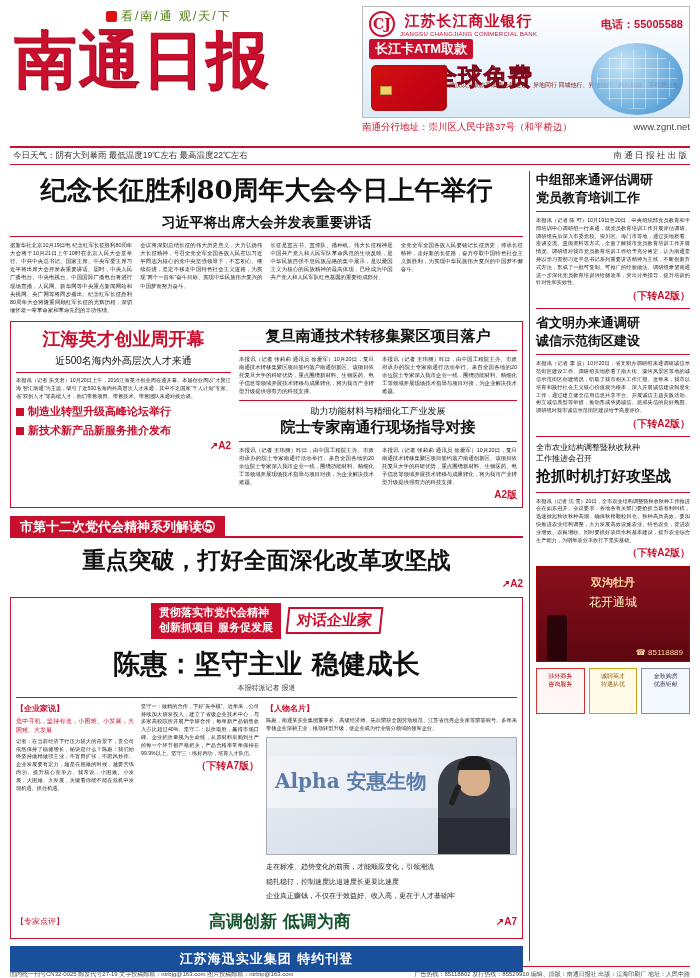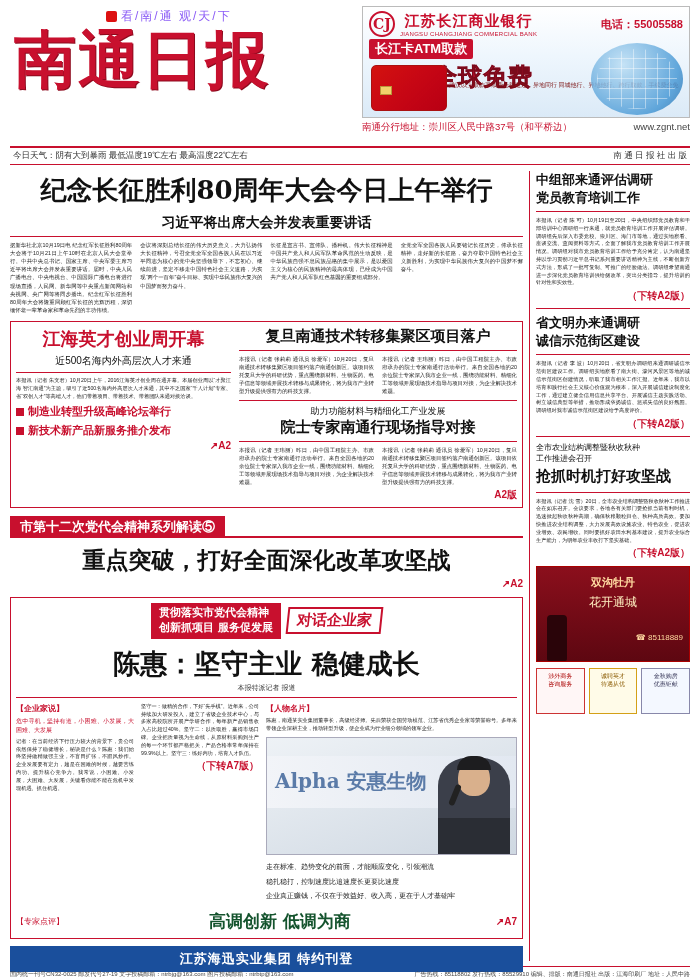--- a/index.html
+++ b/index.html
@@ -11,21 +11,21 @@
     color:#111;
     overflow:hidden;
   }
   .page { position:relative; width:700px; height:978px; padding:6px 10px; }
 
   
   .masthead { display:flex; align-items:flex-start; height:140px; }
   .mast-left { width:348px; position:relative; }
   .slogan { display:flex; align-items:center; gap:4px; font-size:11px; color:#c00; margin:2px 0 0 96px; }
   .slogan .dot { width:11px; height:11px; background:#d11; border-radius:2px; }
-  .slogan span.t { color:#8b5cf6; letter-spacing:2px; font-size:12px; }
+  .slogan span.t { color:#4d7c0f; letter-spacing:2px; font-size:12px; }
   .logo-cn {
     font-family:"DejaVu Serif", serif;
     font-weight:bold;
     font-size:62px;
     color:#c8102e;
     letter-spacing:2px;
     line-height:1;
     margin:4px 0 0 4px;
     white-space:nowrap;
     text-shadow:1px 1px 0 #8d0a1e;
@@ -138,21 +138,21 @@
 
   
   .rc-h { font-size:13px; font-weight:bold; line-height:1.35; font-family:"DejaVu Serif",serif; }
   .rc-rule { border-bottom:1px solid #c8102e; margin:5px 0; }
   .rc-text { font-size:5.2px; line-height:1.5; text-align:justify; color:#222; }
   .rc-wine { border:1px solid #a00; height:96px; margin-top:6px; position:relative; overflow:hidden;
      background:linear-gradient(180deg,#8b0f1c,#5d0711); }
   .rc-wine .t1 { color:#ffd9a0; font-size:11px; font-weight:bold; text-align:center; margin-top:8px; font-family:"DejaVu Serif",serif;}
   .rc-wine .t2 { color:#fff0c0; font-size:12px; text-align:center; margin-top:4px; font-family:"DejaVu Serif",serif;}
   .rc-wine .bottle { position:absolute; left:10px; bottom:0; width:20px; height:46px; background:#2a0409; border-radius:4px 4px 2px 2px; }
-  .rc-wine .tel { position:absolute; right:6px; bottom:19px; color:#ffd9a0; font-size:8px; }
+  .rc-wine .tel { position:absolute; right:6px; bottom:4px; color:#ffd9a0; font-size:8px; }
 
   .bottom-ads { display:flex; gap:4px; margin-top:6px; height:46px; }
   .ba { flex:1; border:1px solid #c33; background:#fff6f6; font-size:6px; color:#a00; padding:3px; line-height:1.35; text-align:center;}
   .ba.y { background:#fffbe8; border-color:#d4a017; color:#8a5a00; }
   .ba.s { background:#f4f8ff; border-color:#88a; color:#335; }
 
   .footer { border-top:1px solid #c8102e; margin-top:5px; padding-top:3px;
      display:flex; justify-content:space-between; font-size:6px; color:#444; }
 </style>
 </head>

